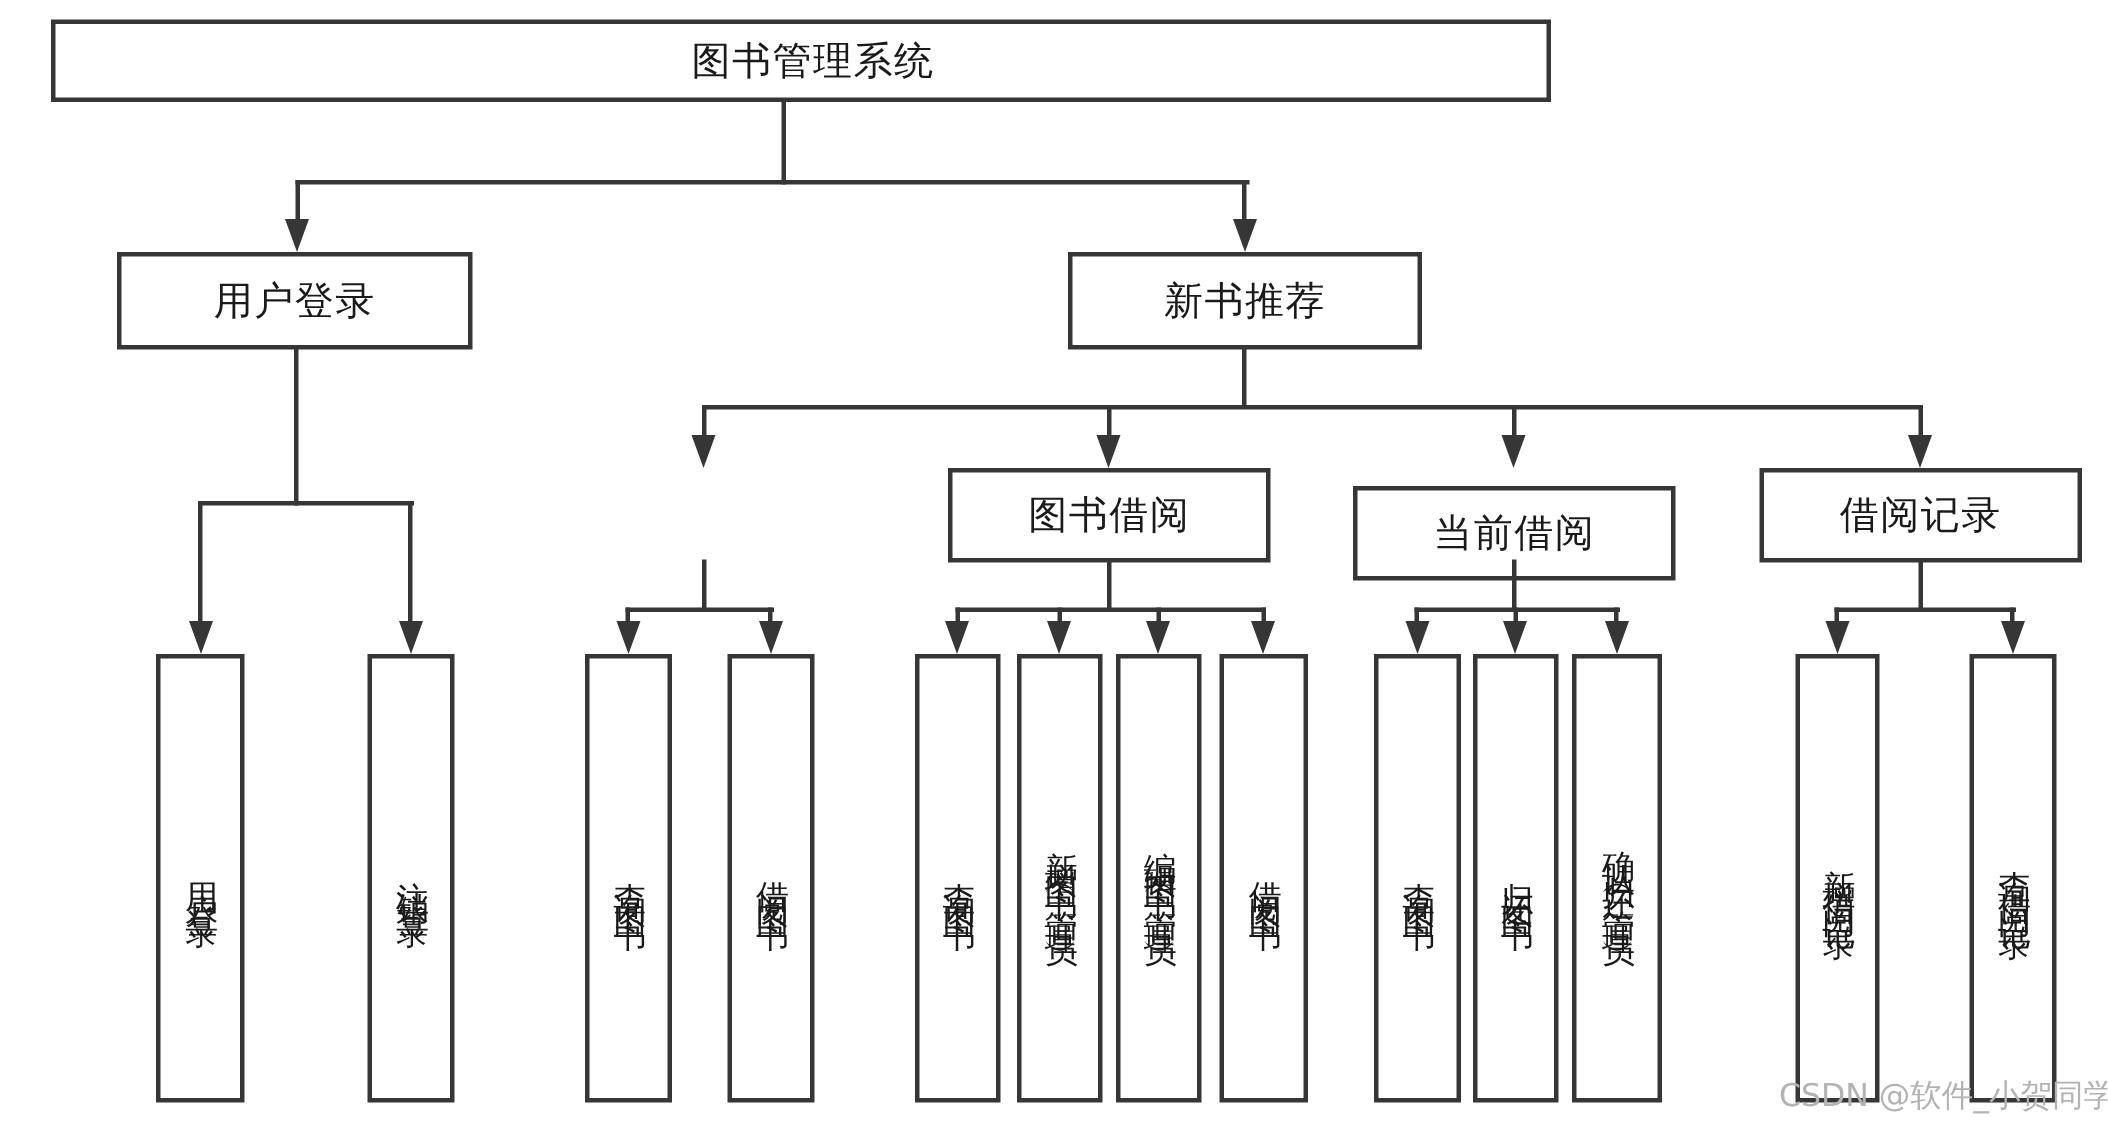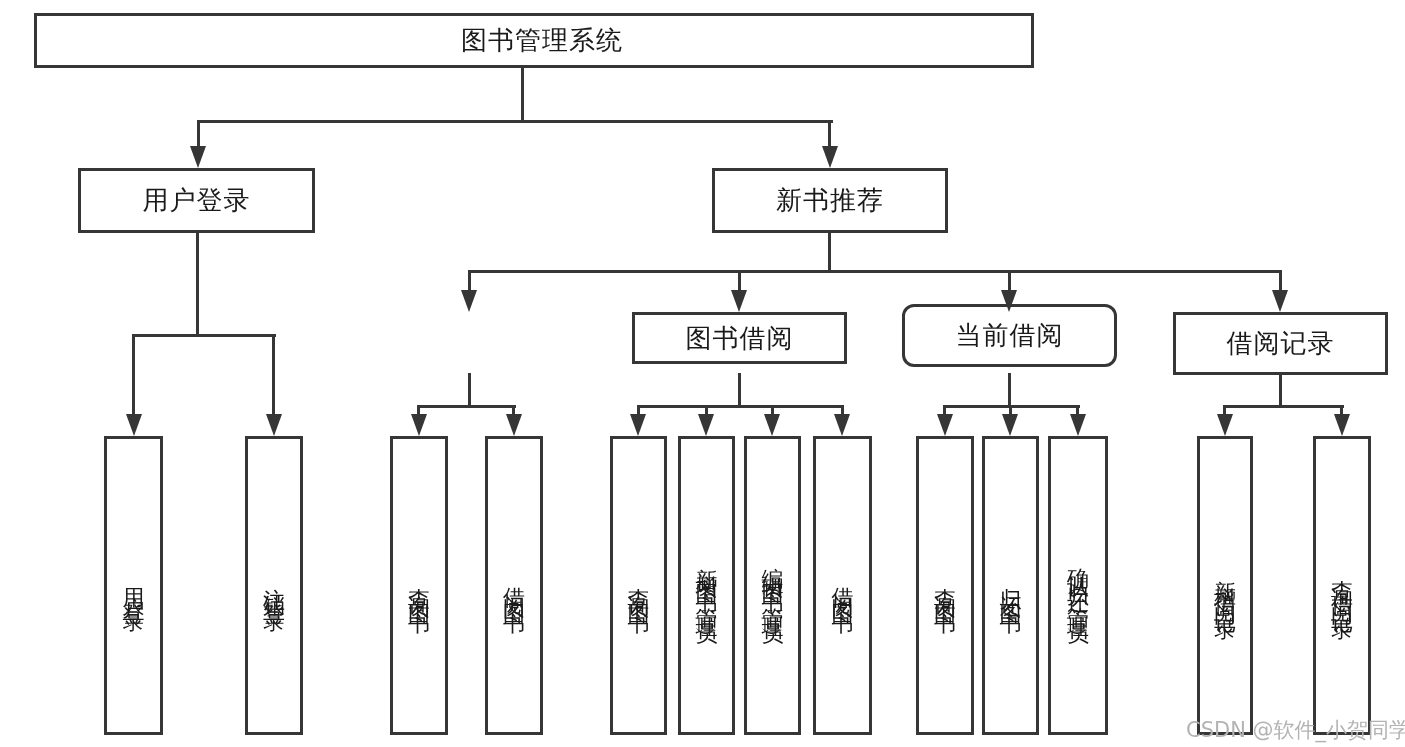--- a/index.html
+++ b/index.html
@@ -54,24 +54,24 @@
   </div>
 
   <div class="node" style="left:78px;top:168px;width:237px;height:65px;">
     <span class="hlabel">用户登录</span>
   </div>
 
   <div class="node" style="left:712px;top:168px;width:236px;height:65px;">
     <span class="hlabel">新书推荐</span>
   </div>
 
-  <div class="node" style="left:632px;top:312px;width:215px;height:52px;">
+  <div class="node" style="left:632px;top:312px;width:215px;height:63px;">
     <span class="hlabel">图书借阅</span>
   </div>
-  <div class="node" style="left:902px;top:304px;width:215px;height:63px;border-radius:12px;">
+  <div class="node" style="left:902px;top:324px;width:215px;height:63px;">
     <span class="hlabel">当前借阅</span>
   </div>
   <div class="node" style="left:1173px;top:312px;width:215px;height:63px;">
     <span class="hlabel">借阅记录</span>
   </div>
 
   <div class="node leaf" style="left:104px;top:436px;width:59px;height:299px;">
     <span class="vtext">用户登录</span>
   </div>
   <div class="node leaf" style="left:245px;top:436px;width:58px;height:299px;">

